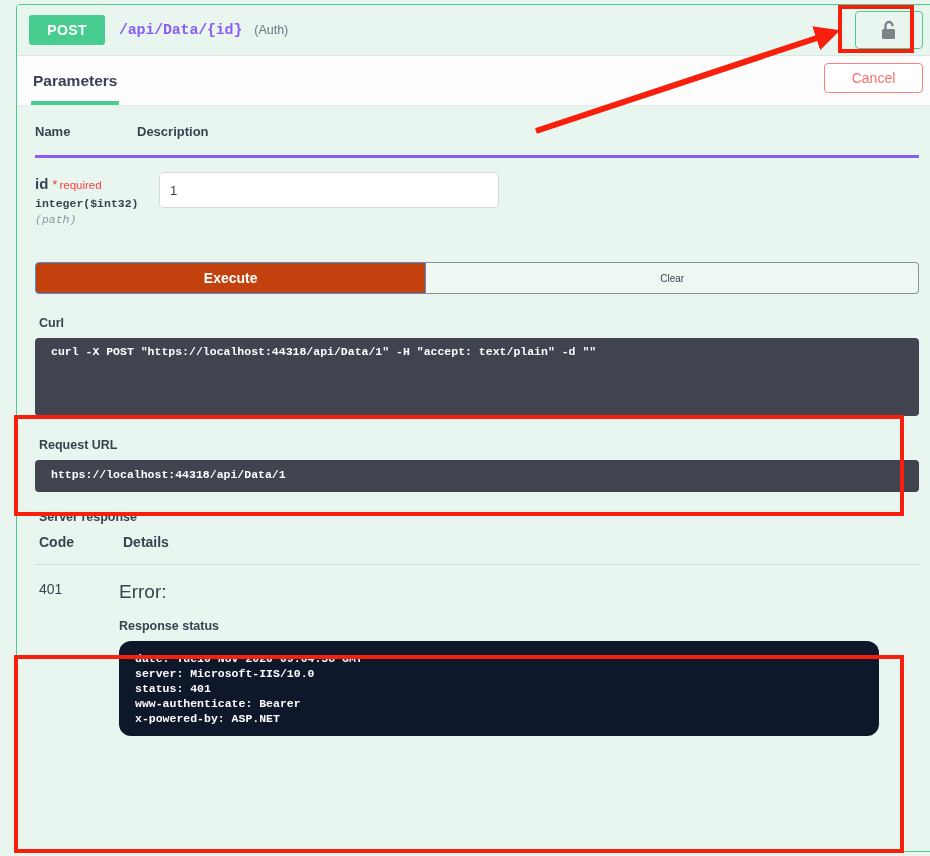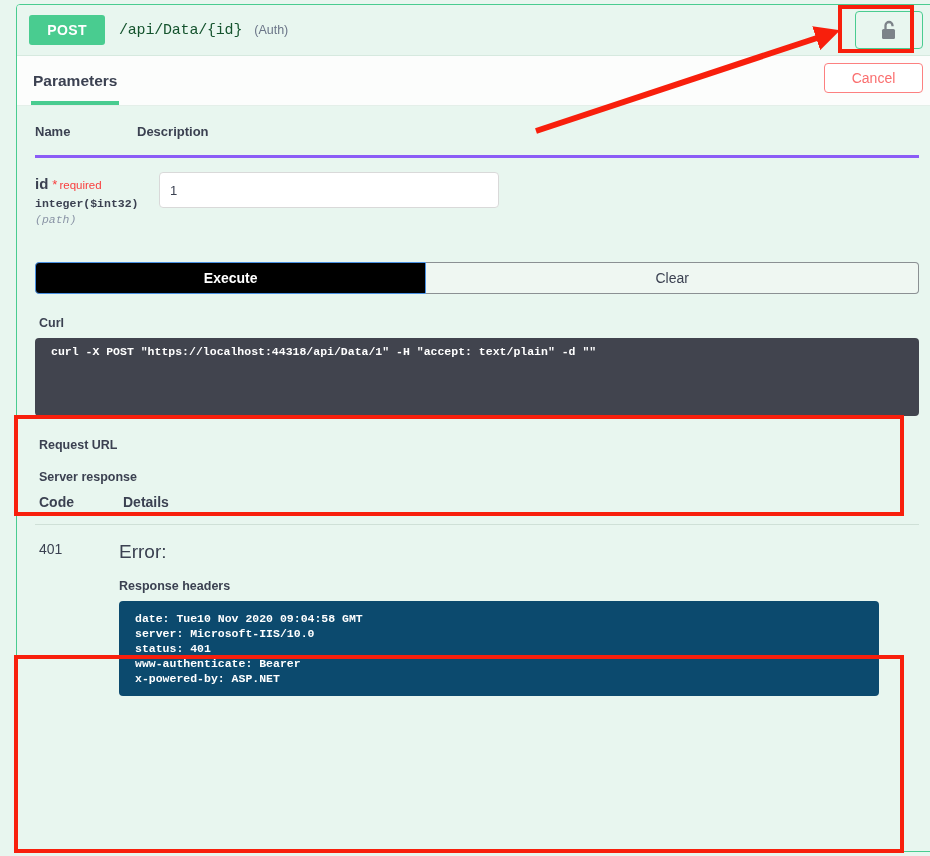--- a/index.html
+++ b/index.html
@@ -39,22 +39,22 @@
     border-radius: 3px;
     display: flex; align-items: center; justify-content: center;
     font-size: 14px; font-weight: bold;
     letter-spacing: .4px;
     flex: none;
   }
   .op-path {
     margin-left: 14px;
     font-family: "Liberation Mono", monospace;
     font-size: 15px;
-    font-weight: normal;
-    color: #14532d;
+    font-weight: bold;
+    color: #8b5cf6;
     letter-spacing: -0.2px;
   }
   .op-auth {
     margin-left: 12px;
     font-size: 12.5px;
     color: #6b7588;
   }
   .op-spacer { flex: 1 1 auto; }
   .auth-btn {
     width: 68px; height: 38px;
@@ -157,37 +157,37 @@
     outline: none;
   }
 
   
   .exec-row {
     display: flex;
     margin: 36px 18px 0 18px;
   }
   .execute-btn {
     width: 394px; height: 32px;
-    background: #000000;
+    background: #c2410c;
     color: #fff;
     border: 1px solid #4990e2;
     border-radius: 4px 0 0 4px;
     font-size: 14px;
     font-weight: bold;
     font-family: "Liberation Sans", sans-serif;
     cursor: pointer;
   }
   .clear-btn {
     width: 496px; height: 32px;
     background: #eff7f2;
     color: #3b4151;
     border: 1px solid #8b9093;
     border-left: none;
     border-radius: 0 4px 4px 0;
-    font-size: 14px;
+    font-size: 10px;
     font-family: "Liberation Sans", sans-serif;
     cursor: pointer;
   }
 
   
   .responses-band {
     margin-top: 28px;
     height: 52px;
     background: #fcfdfc;
     border-top: 1px solid #e1ece6;
@@ -244,22 +244,22 @@
     font-size: 14px; color: #3b4151;
     padding-left: 4px;
   }
   .resp-details-cell { flex: 1 1 auto; }
   .err-text { font-size: 19px; color: #3b4151; }
   .rh-label {
     font-size: 12.5px; font-weight: bold; color: #3b4151;
     margin: 16px 0 8px 0;
   }
   .headers-block {
-    background: #0c4a6e;
-    border-radius: 4px;
+    background: #0f172a;
+    border-radius: 12px;
     color: #fff;
     font-family: "Liberation Mono", monospace;
     font-size: 11.5px;
     font-weight: bold;
     line-height: 15px;
     padding: 10px 16px;
     white-space: pre;
     width: 760px;
   }
 
@@ -323,33 +323,34 @@
   </div>
 
 
   <div class="sec">
     <div class="sec-label">Curl</div>
     <div class="code-block curl-block">curl -X POST "https://localhost:44318/api/Data/1" -H "accept: text/plain" -d ""</div>
   </div>
 
   <div class="sec">
     <div class="sec-label">Request URL</div>
+    <div class="code-block url-block">https://localhost:44318/api/Data/1</div>
     <div class="srv-label">Server response</div>
   </div>
 
   <div class="sec">
     <div class="resp-head">
       <div class="rc-code">Code</div>
       <div class="rc-details">Details</div>
     </div>
     <div class="resp-row">
       <div class="resp-code-cell">401</div>
       <div class="resp-details-cell">
         <div class="err-text">Error:</div>
-        <div class="rh-label">Response headers</div>
+        <div class="rh-label">Response status</div>
         <div class="headers-block">date: Tue10 Nov 2020 09:04:58 GMT
 server: Microsoft-IIS/10.0
 status: 401
 www-authenticate: Bearer
 x-powered-by: ASP.NET</div>
       </div>
     </div>
   </div>
 </div>
 

